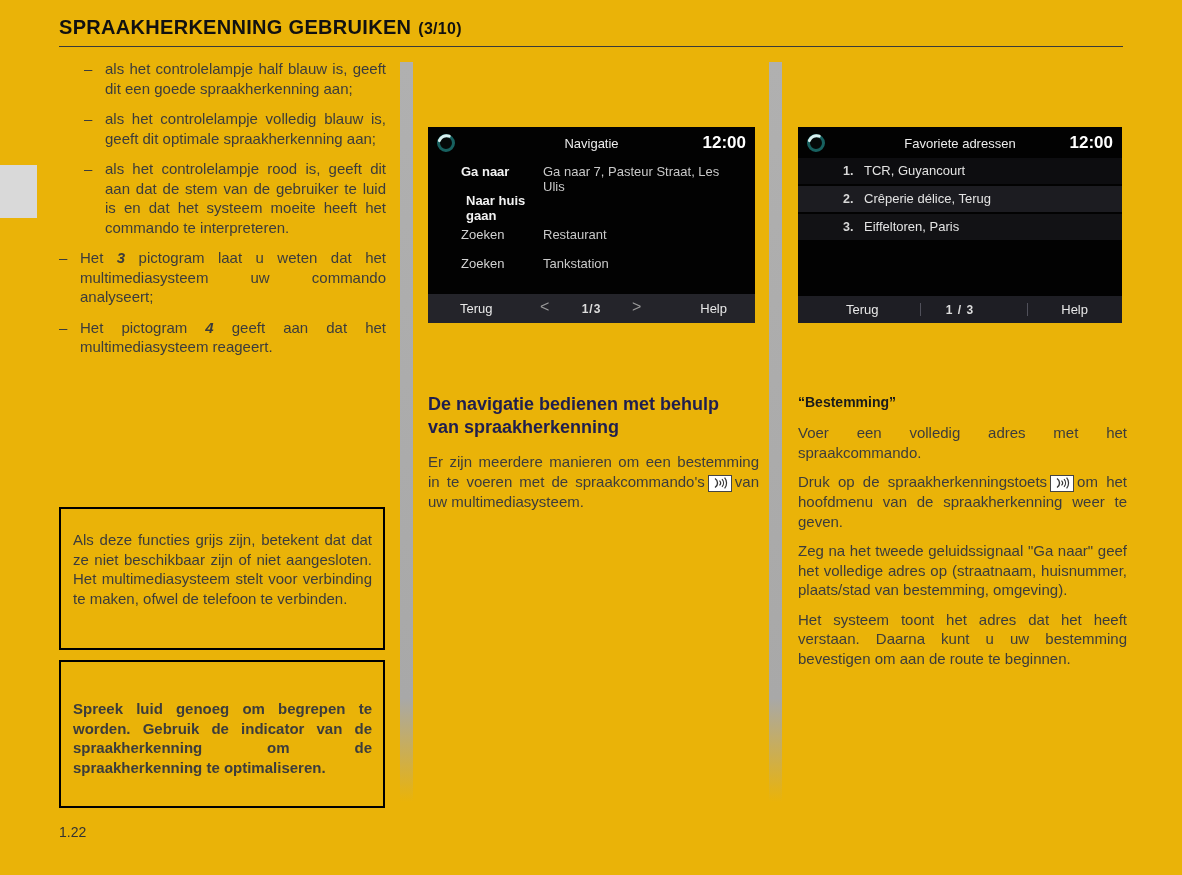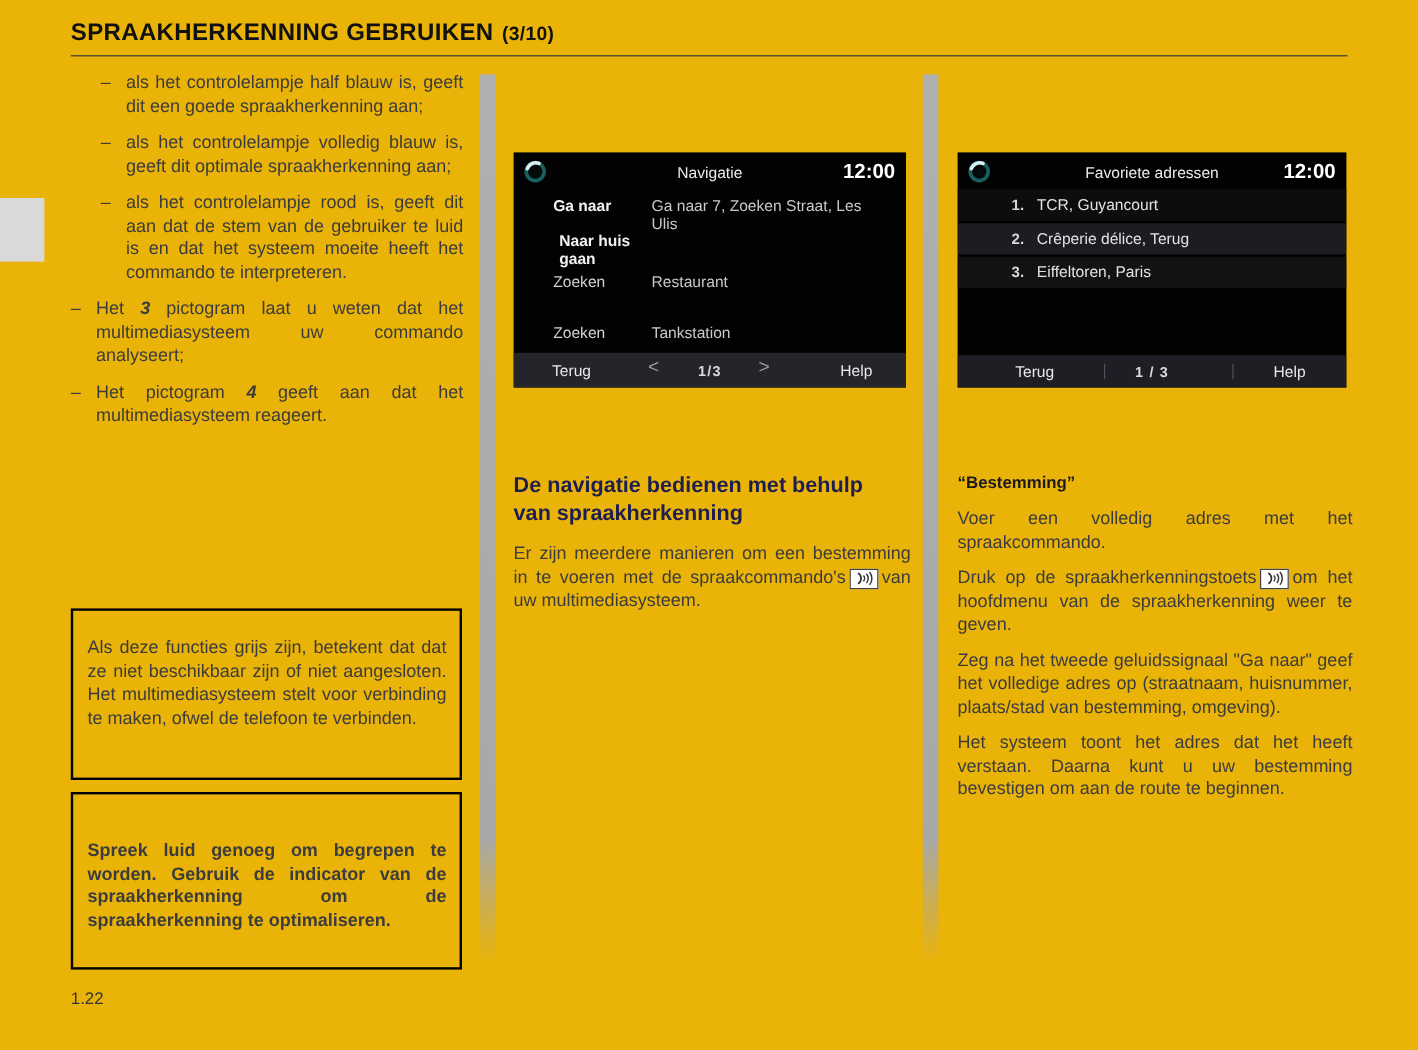--- a/index.html
+++ b/index.html
@@ -44,21 +44,21 @@
   .screen1{left:428px;width:327px;}
   .screen2{left:798px;width:324px;}
   .ring{position:absolute;left:7px;top:5px;width:22px;height:22px;}
   .scr-title{position:absolute;top:9px;left:0;width:100%;text-align:center;color:#ececec;font-size:13px;}
   .scr-time{position:absolute;top:6px;right:9px;font-size:17px;font-weight:bold;color:#fff;}
 
   .s1row{position:absolute;left:33px;right:8px;}
   .s1row .lbl{display:inline-block;width:82px;vertical-align:top;font-weight:bold;color:#f2f2f2;}
   .s1row .lbl.normal{font-weight:normal;color:#d2d2d2;}
   .s1row .val{display:inline-block;width:196px;vertical-align:top;line-height:15px;color:#c9c9c9;}
-  .s1r1{top:37px;} .s1r2{top:66px;left:38px;} .s1r3{top:100px;} .s1r4{top:143px;}
+  .s1r1{top:37px;} .s1r2{top:66px;left:38px;} .s1r3{top:100px;} .s1r4{top:129px;}
 
   .scr-footer{position:absolute;left:0;bottom:0;width:100%;}
   .f1{height:29px;background:#24242a;}
   .f2{height:27px;background:#1e1e24;}
   .ft-back{position:absolute;top:7px;color:#e8e8e8;}
   .f1 .ft-back{left:32px;} .f2 .ft-back{left:48px;top:6px;}
   .ft-prev,.ft-next{position:absolute;top:4px;font-size:16px;color:#9a9a9a;}
   .ft-prev{left:112px;} .ft-next{left:204px;}
   .ft-page{position:absolute;top:8px;left:0;width:100%;text-align:center;font-size:12px;font-weight:bold;
            color:#dcdcdc;letter-spacing:1px;}
@@ -122,21 +122,21 @@
     <span class="ring">
       <svg width="22" height="22" viewBox="0 0 22 22">
         <circle cx="11" cy="11" r="7.5" fill="#050909" stroke="#17605f" stroke-width="3"></circle>
         <path d="M 4.4 8.6 A 7.5 7.5 0 0 1 14.2 4.2" fill="none" stroke="#d9efef" stroke-width="3" stroke-linecap="round"></path>
       </svg>
     </span>
     <span class="scr-title">Navigatie</span>
     <span class="scr-time">12:00</span>
 
     <div class="s1row s1r1">
-      <span class="lbl">Ga naar</span><span class="val">Ga naar 7, Zoeken Straat, Les Ulis</span>
+      <span class="lbl">Ga naar</span><span class="val">Ga naar 7, Pasteur Straat, Les Ulis</span>
     </div>
     <div class="s1row s1r3">
       <span class="lbl normal">Zoeken</span><span class="val">Restaurant</span>
     </div>
     <div class="s1row s1r2">
       <span class="lbl">Naar huis gaan</span>
     </div>
     <div class="s1row s1r4">
       <span class="lbl normal">Zoeken</span><span class="val">Tankstation</span>
     </div>

